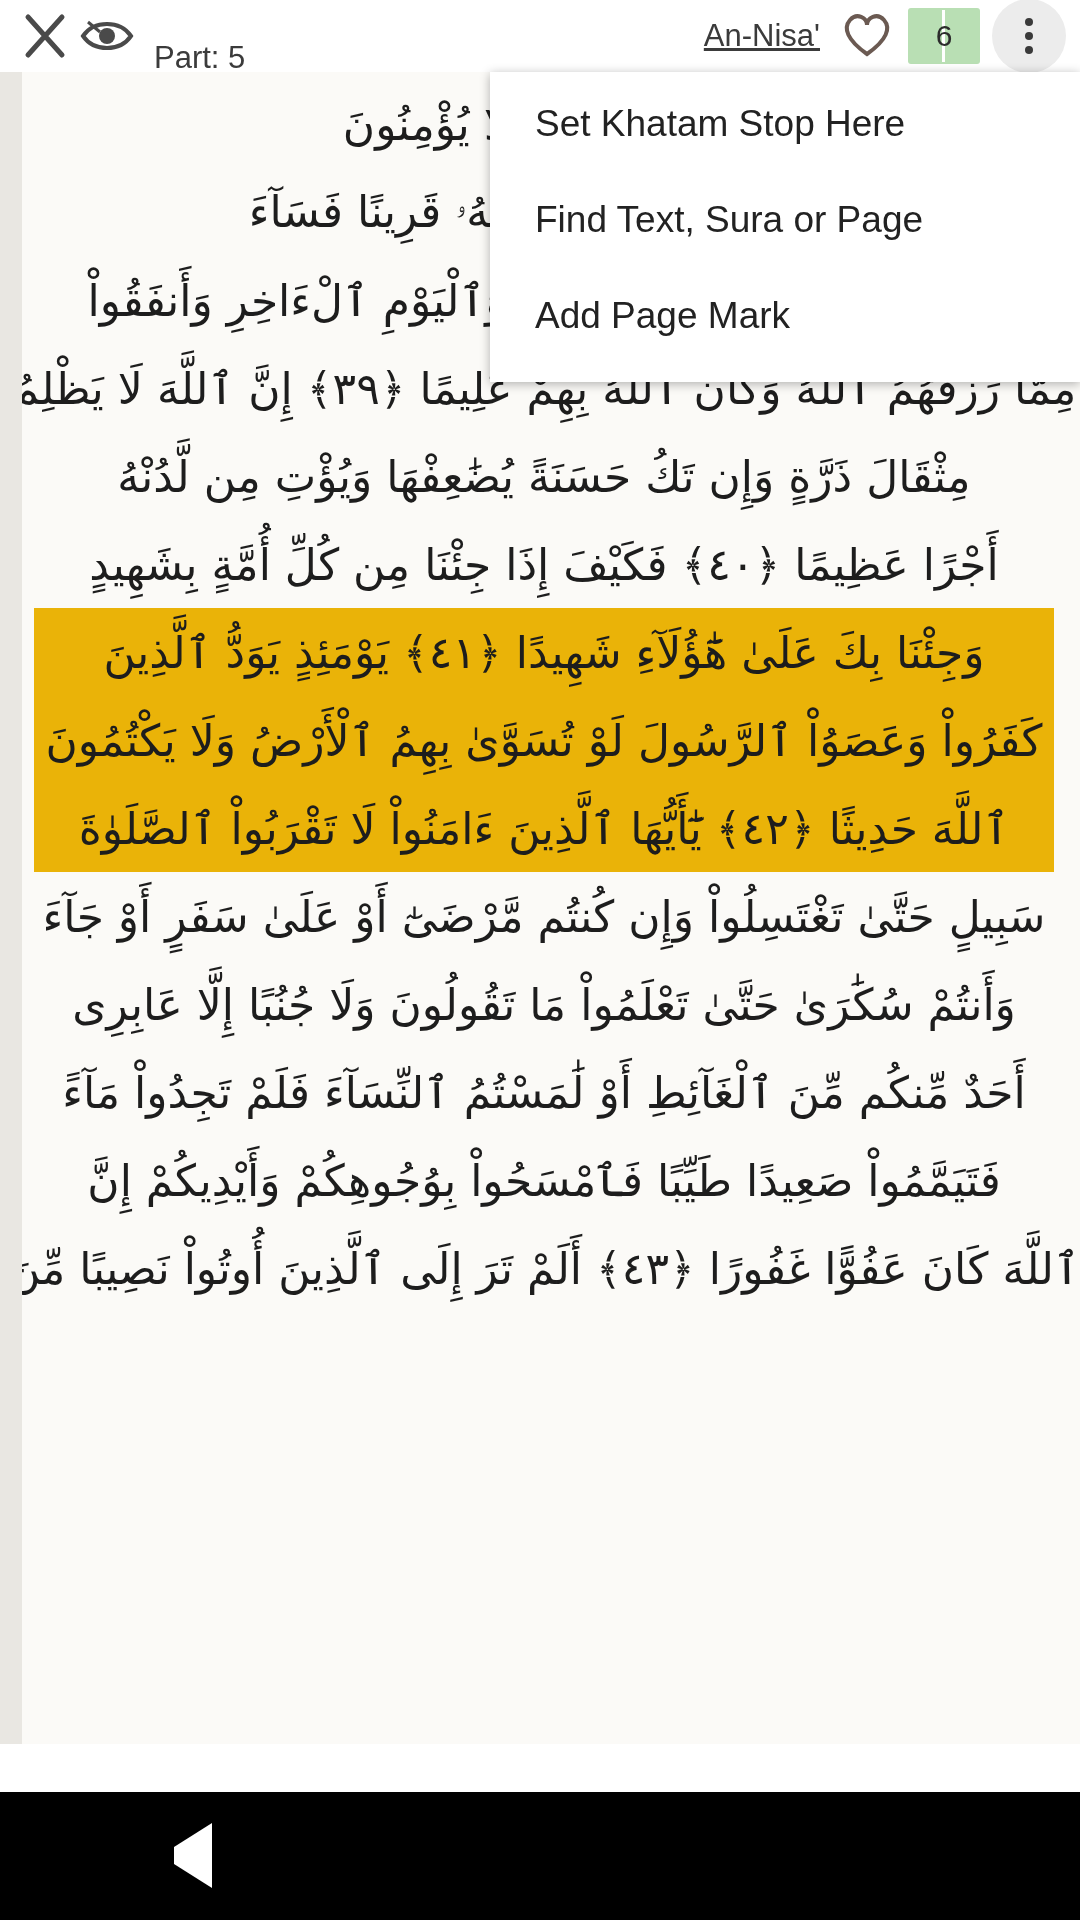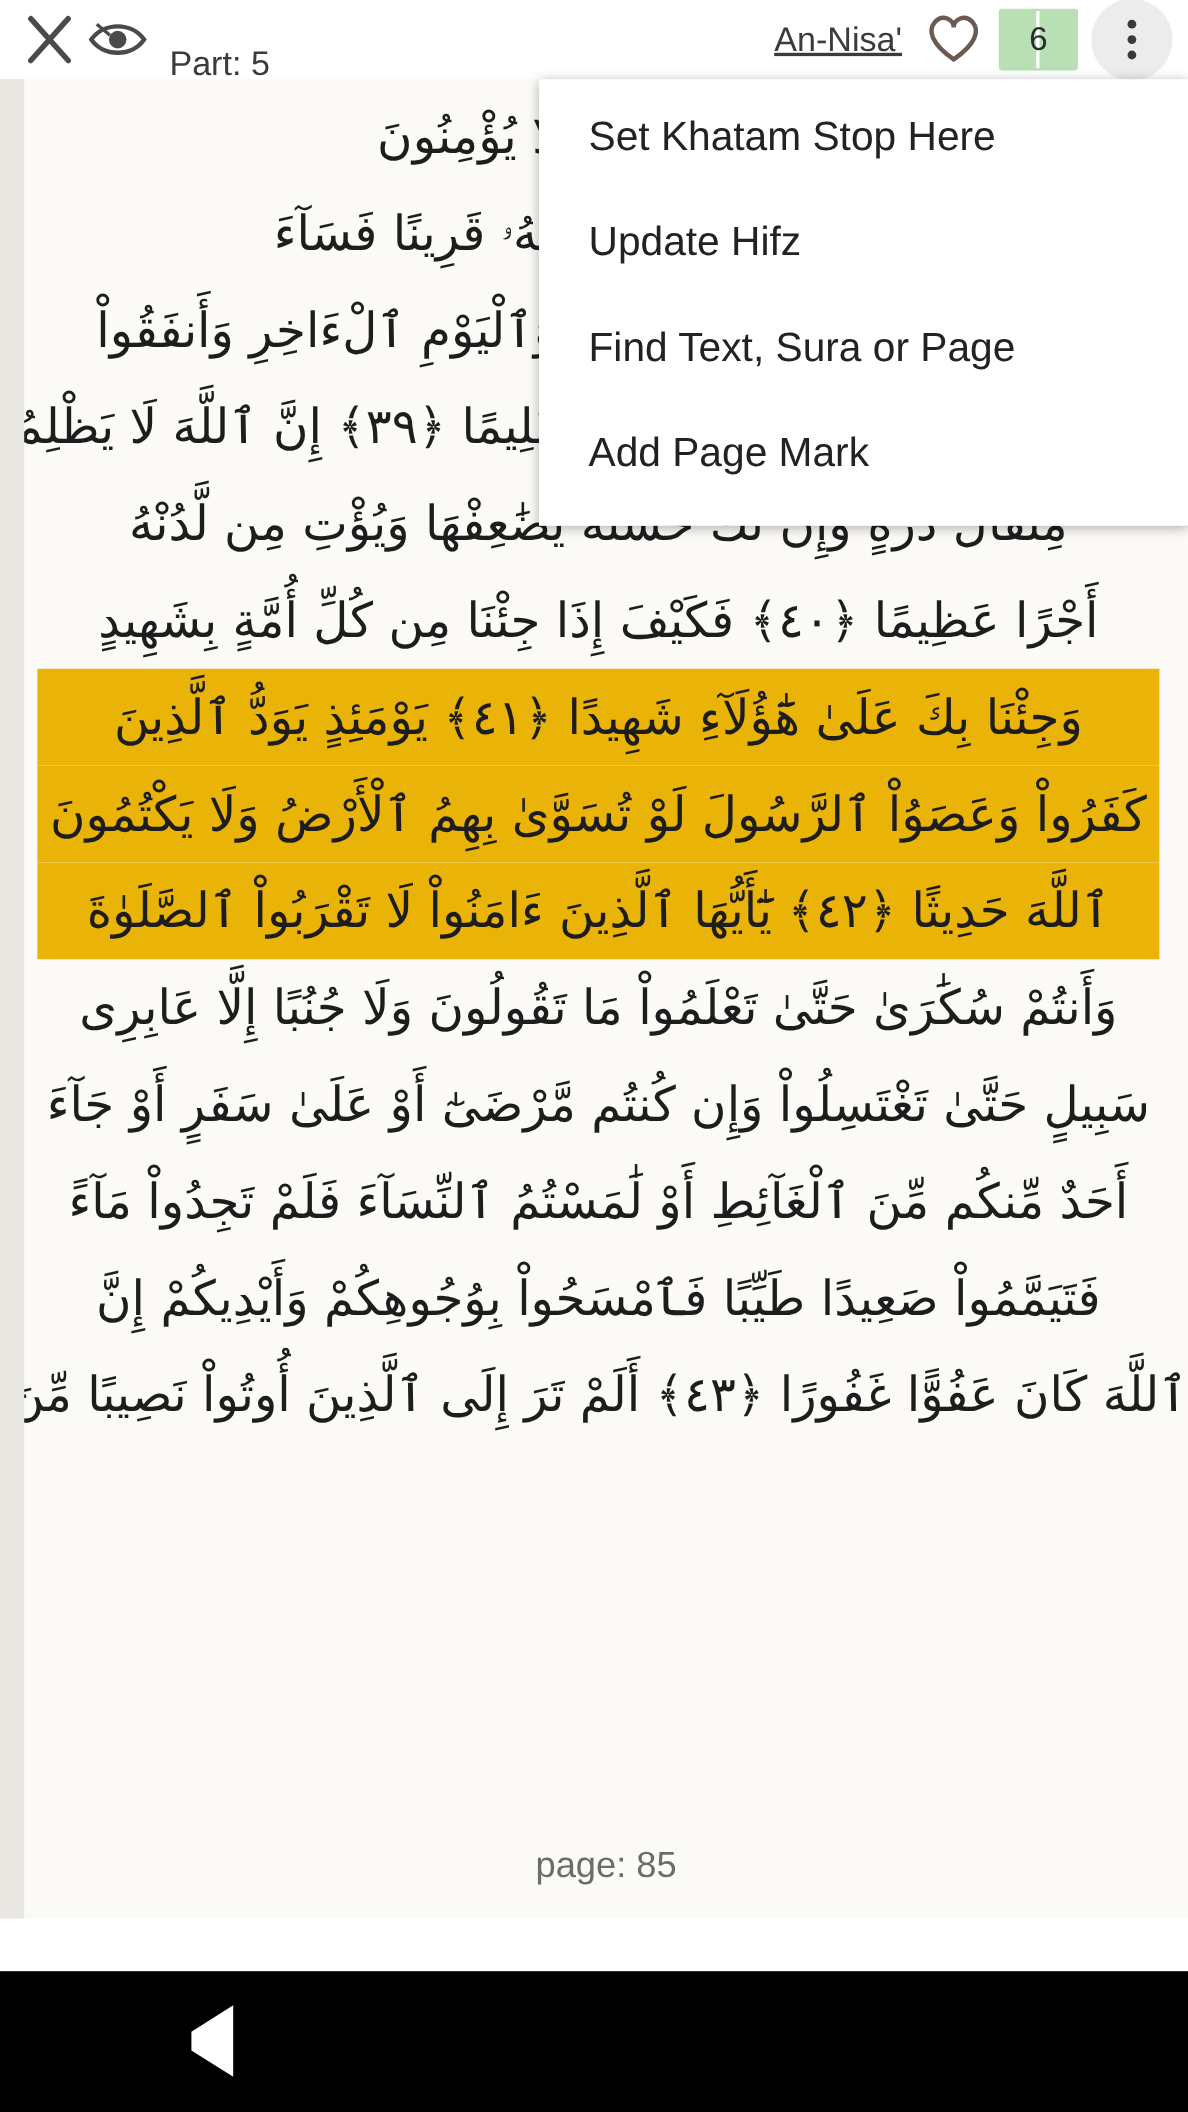--- a/index.html
+++ b/index.html
@@ -242,32 +242,30 @@
   <div class="quran-lines">
     <div class="qline">رِئَآءَ ٱلنَّاسِ وَلَا يُؤْمِنُونَ</div>
     <div class="qline">وَمَن يَكُنِ ٱلشَّيْطَٰنُ لَهُۥ قَرِينًا فَسَآءَ</div>
     <div class="qline">وَمَاذَا عَلَيْهِمْ لَوْ ءَامَنُواْ بِٱللَّهِ وَٱلْيَوْمِ ٱلْءَاخِرِ وَأَنفَقُواْ</div>
     <div class="qline">مِمَّا رَزَقَهُمُ ٱللَّهُ وَكَانَ ٱللَّهُ بِهِمْ عَلِيمًا ﴿٣٩﴾ إِنَّ ٱللَّهَ لَا يَظْلِمُ</div>
     <div class="qline">مِثْقَالَ ذَرَّةٍ وَإِن تَكُ حَسَنَةً يُضَٰعِفْهَا وَيُؤْتِ مِن لَّدُنْهُ</div>
     <div class="qline">أَجْرًا عَظِيمًا ﴿٤٠﴾ فَكَيْفَ إِذَا جِئْنَا مِن كُلِّ أُمَّةٍ بِشَهِيدٍ</div>
     <div class="qline hl">وَجِئْنَا بِكَ عَلَىٰ هَٰٓؤُلَآءِ شَهِيدًا ﴿٤١﴾ يَوْمَئِذٍ يَوَدُّ ٱلَّذِينَ</div>
     <div class="qline hl">كَفَرُواْ وَعَصَوُاْ ٱلرَّسُولَ لَوْ تُسَوَّىٰ بِهِمُ ٱلْأَرْضُ وَلَا يَكْتُمُونَ</div>
     <div class="qline hl">ٱللَّهَ حَدِيثًا ﴿٤٢﴾ يَٰٓأَيُّهَا ٱلَّذِينَ ءَامَنُواْ لَا تَقْرَبُواْ ٱلصَّلَوٰةَ</div>
+    <div class="qline">سَبِيلٍ حَتَّىٰ تَغْتَسِلُواْ وَإِن كُنتُم مَّرْضَىٰٓ أَوْ عَلَىٰ سَفَرٍ أَوْ جَآءَ</div>
     <div class="qline">وَأَنتُمْ سُكَٰرَىٰ حَتَّىٰ تَعْلَمُواْ مَا تَقُولُونَ وَلَا جُنُبًا إِلَّا عَابِرِى</div>
-    <div class="qline">سَبِيلٍ حَتَّىٰ تَغْتَسِلُواْ وَإِن كُنتُم مَّرْضَىٰٓ أَوْ عَلَىٰ سَفَرٍ أَوْ جَآءَ</div>
     <div class="qline">أَحَدٌ مِّنكُم مِّنَ ٱلْغَآئِطِ أَوْ لَٰمَسْتُمُ ٱلنِّسَآءَ فَلَمْ تَجِدُواْ مَآءً</div>
     <div class="qline">فَتَيَمَّمُواْ صَعِيدًا طَيِّبًا فَٱمْسَحُواْ بِوُجُوهِكُمْ وَأَيْدِيكُمْ إِنَّ</div>
     <div class="qline">ٱللَّهَ كَانَ عَفُوًّا غَفُورًا ﴿٤٣﴾ أَلَمْ تَرَ إِلَى ٱلَّذِينَ أُوتُواْ نَصِيبًا مِّنَ</div>
   </div>
-  <div class="page-footer">page: 85</div>
 </div>
 
 <div class="menu">
   <div class="menu-item">Set Khatam Stop Here</div>
-  <div class="menu-item">Update Hifz</div>
   <div class="menu-item">Find Text, Sura or Page</div>
   <div class="menu-item">Add Page Mark</div>
 </div>
 
 <div class="navbar">
   <div>
     <span class="nav-back"></span>
   </div>
   <div>
     <span class="nav-home"></span>

